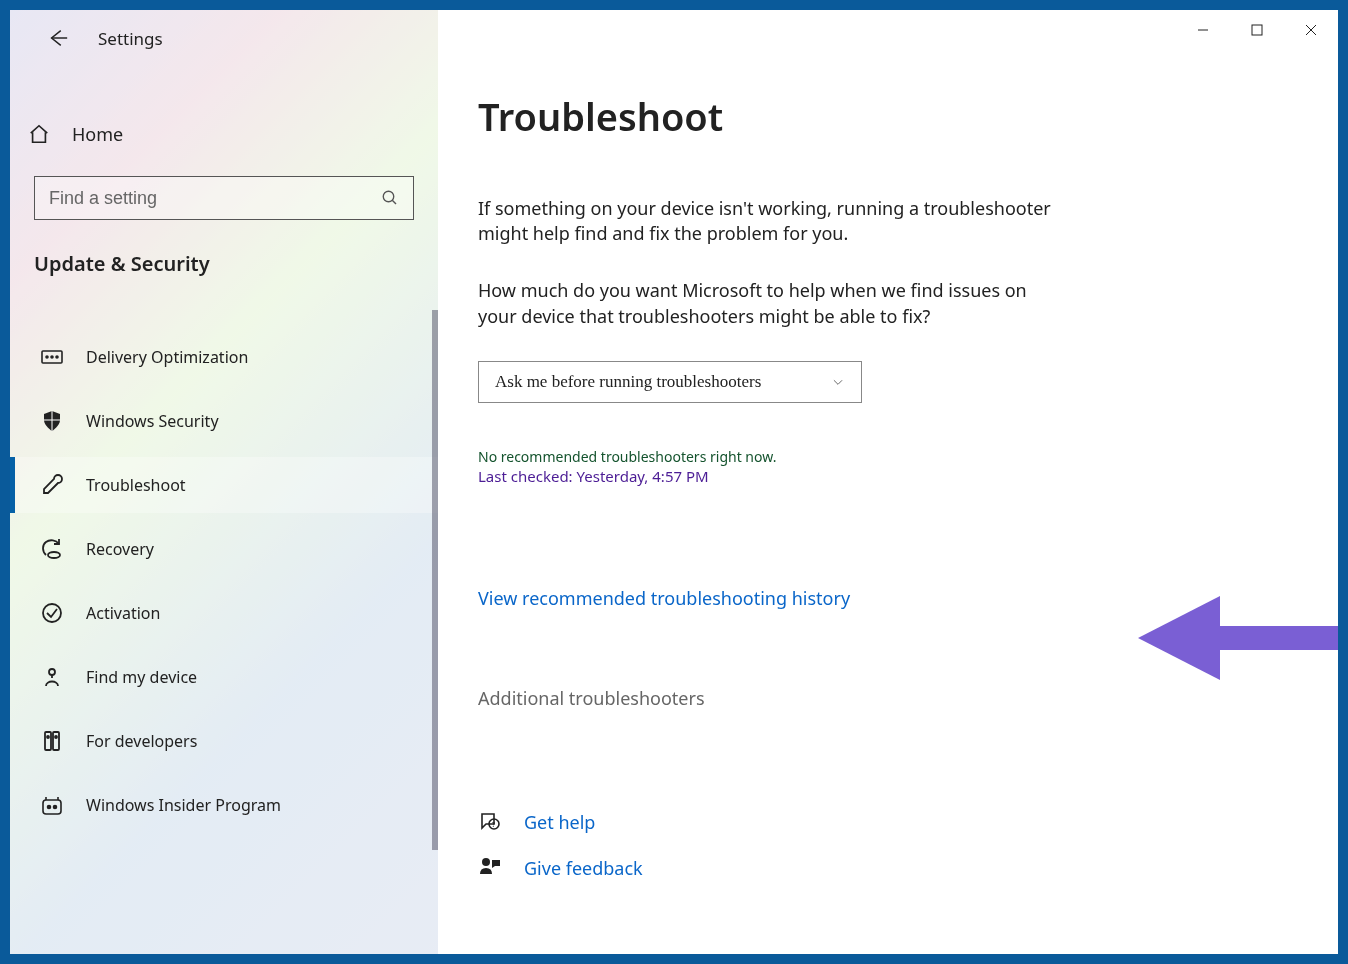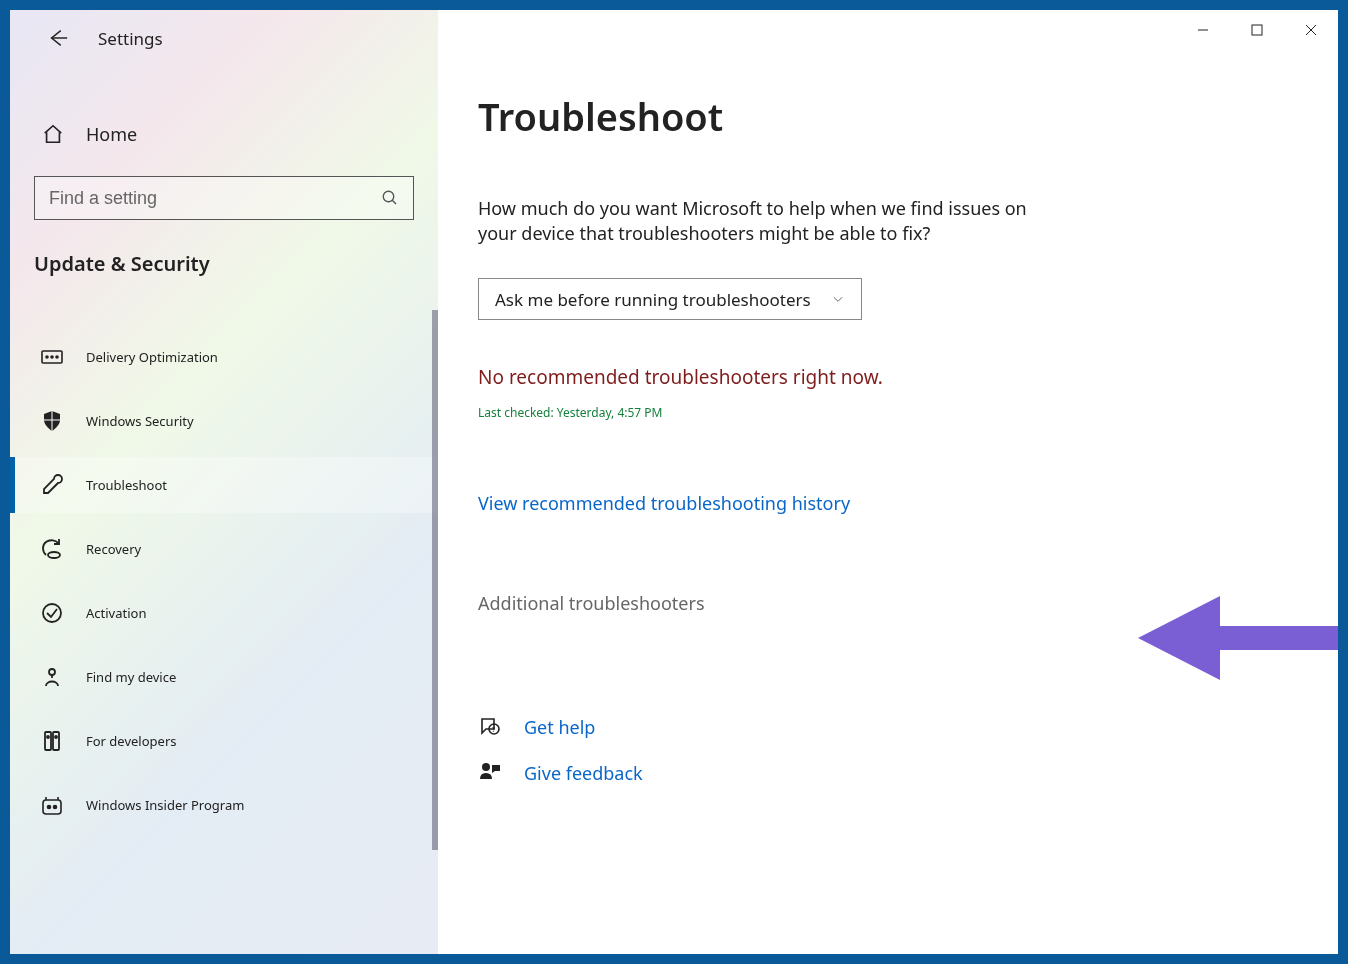--- a/index.html
+++ b/index.html
@@ -48,21 +48,21 @@
     cursor:pointer;
   }
   .app-title {
     font-size:17px;
     color:#222;
     margin-left:20px;
   }
   .home-row {
     display:flex; align-items:center;
     height:56px;
-    padding-left:32px;
+    padding-left:18px;
     cursor:pointer;
     margin-top:40px;
   }
   .home-row .icon { width:22px; height:22px; margin-right:22px; }
   .home-row .label { font-size:18px; color:#222; }
   .search-wrap { padding: 14px 28px 0 24px; }
   .search {
     width: 380px;
     height: 44px;
     border: 1px solid #555;
@@ -84,21 +84,21 @@
   }
   .nav {
     margin-top: 52px;
     overflow: hidden;
   }
   .nav-item {
     display:flex; align-items:center;
     height:56px;
     padding-left:30px;
     cursor:pointer;
-    font-size:13px;
+    font-size:16px;
     color:#222;
     margin-bottom: 8px;
   }
   .nav-item .icon { width:24px; height:24px; margin-right:22px; display:flex; align-items:center; justify-content:center; }
   .nav-item.active {
     background: rgba(255,255,255,0.3);
     position:relative;
   }
   .nav-item.active::before {
     content:"";
@@ -141,23 +141,24 @@
   .dropdown {
     height:42px;
     width:384px;
     border:1px solid #888;
     display:flex; align-items:center; justify-content:space-between;
     padding:0 16px;
     font-size:17px;
     color:#222;
     cursor:pointer;
     margin-bottom:44px;
-  }
-  .status { font-size:19px; color:#7f1d1d; margin-bottom:14px; }
-  .substatus { font-size:12px; color:#15803d; margin-bottom:70px; }
+    font-family:Liberation Serif, serif;
+  }
+  .status { font-size:14px; color:#14532d; }
+  .substatus { font-size:15px; color:#4c1d95; margin-bottom:100px; }
   .link { font-size:18px; color:#0a66c9; cursor:pointer; margin-bottom:76px; }
   .subhead { font-size:18px; color:#666; cursor:pointer; }
   .footer-links { margin-top:100px; }
   .flink {
     display:flex; align-items:center;
     font-size:18px;
     margin-bottom:22px;
     cursor:pointer;
   }
   .flink .ficon { width:24px; height:24px; margin-right:22px; color:#222; }
@@ -312,20 +313,21 @@
       </div>
       <div class="tbtn">
         <svg viewBox="0 0 12 12">
             <path d="M1 1 L11 11 M11 1 L1 11" stroke="#222" stroke-width="1"></path>
           </svg>
       </div>
     </div>
 
     <h1 class="page-title">Troubleshoot</h1>
 
+    <p class="para">If something on your device isn't working, running a troubleshooter might help find and fix the problem for you.</p>
     <p class="para">How much do you want Microsoft to help when we find issues on your device that troubleshooters might be able to fix?</p>
 
     <div class="dropdown">
       <span>Ask me before running troubleshooters</span>
       <span>
         <svg width="14" height="14" viewBox="0 0 24 24" fill="none" stroke="#555" stroke-width="1.5">
           <path d="M5 9 L12 16 L19 9"></path>
         </svg>
       </span>
     </div>

